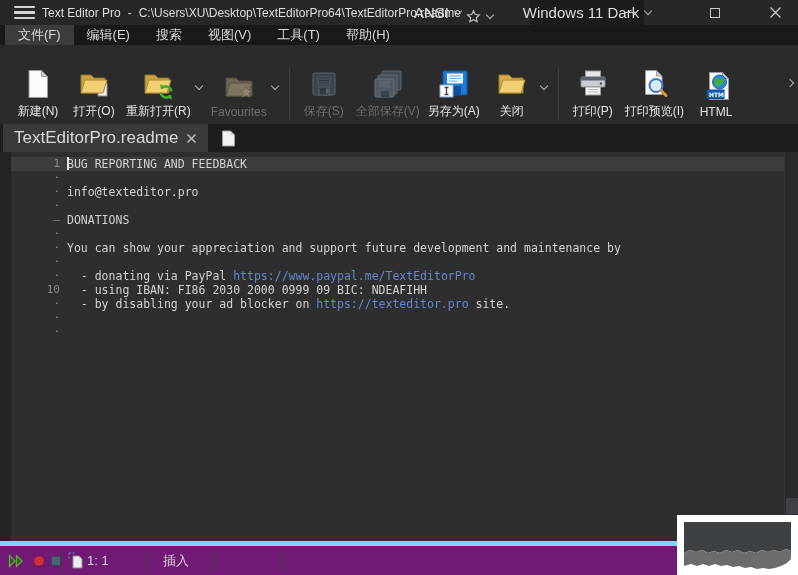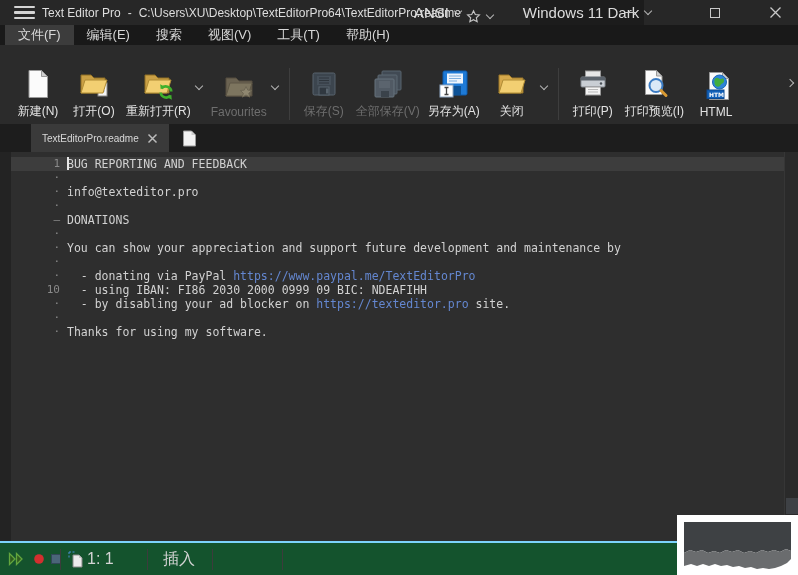--- a/index.html
+++ b/index.html
@@ -39,39 +39,39 @@
   .tb-ic.clip { width:26px; overflow:hidden; }
   .tb-ic svg { width:32px; height:32px; display:block; }
   .tb-lb { font-size:12px; color:#e2e2e2; margin-top:3px; white-space:nowrap; }
   .tb-btn.disabled .tb-lb { color:#6e6e6e; }
   .tb-chev { margin:0 5px 16px 1px; }
   .tb-sep { width:1px; height:52px; background:#3e3e3e; margin:0 6px; flex:none; }
   .tb-overflow { position:absolute; right:5px; top:80px; z-index:2; }
 
   
   .tabstrip { position:absolute; left:0; top:124px; width:798px; height:28px; background:#1d1d1d; display:flex; align-items:stretch; padding-left:3px; }
-  .tab { display:flex; align-items:center; gap:8px; padding:0 11px; font-size:10px; color:#d8d8d8; white-space:nowrap;margin-left:28px; }
+  .tab { display:flex; align-items:center; gap:8px; padding:0 11px; font-size:17px; color:#d8d8d8; white-space:nowrap; }
   .tab.active { background:#3a3a3a; }
   .newtab { display:flex; align-items:center; padding:0 13px; }
 
   
   .editor { position:absolute; left:0; top:152px; width:798px; height:389px; background:#2e2e2e; font-family:"DejaVu Sans Mono", monospace; font-size:11.5px; }
   .ed-strip { position:absolute; left:0; top:0; width:11px; height:100%; background:#232323; }
   .ed-lines { position:absolute; left:11px; top:5px; right:0; }
   .ed-line { display:flex; height:14px; line-height:14px; white-space:pre; }
   .ed-line.current { background:#3d3d3d; }
   .ed-gutter { width:49px; text-align:right; color:#8a8a8a; font-size:11px; flex:none; }
   .ed-text { padding-left:7px; color:#d2d2d2; }
   .url { color: var(--link, #6487d0); }
   .caret { position:absolute; left:67px; top:5px; width:1.5px; height:13px; background:#e6e6e6; }
   .scrollbar { position:absolute; right:0; top:0; width:14px; height:100%; background:#2a2a2a; border-left:1px solid #363636; }
   .sb-block { position:absolute; left:1px; top:346px; width:12px; height:16px; background:#3e4145; }
 
   
-  .statusbar { position:absolute; left:0; top:541px; width:798px; height:34px; background:#14532d; border-top:2px solid #7dd3fc; font-size:16px; color:#d4d4d4; }
+  .statusbar { position:absolute; left:0; top:541px; width:798px; height:34px; background:#701a75; border-top:5px solid #7dd3fc; font-size:13px; color:#d4d4d4; }
   .sb-item { position:absolute; top:0; height:100%; display:flex; align-items:center; }
   .sb-run { left:8px; } .sb-rec { left:33px; } .sb-stop { left:50px; }
   .sb-posicon { left:68px; } .sb-pos { left:87px; }
   .sb-mode { left:163px; }
   .ssep { position:absolute; top:6px; width:1px; height:21px; background:#3c3c3c; }
   .ssep.s1 { left:60px; } .ssep.s2 { left:147px; } .ssep.s3 { left:212px; } .ssep.s4 { left:282px; }
 
   
   .overlay { position:absolute; left:677px; top:515px; width:121px; height:60px; z-index:5; }
 </style>
@@ -291,21 +291,21 @@
         <div class="ed-line"><span class="ed-gutter">·</span><span class="ed-text"><span>info@texteditor.pro</span></span></div>
         <div class="ed-line"><span class="ed-gutter">·</span><span class="ed-text"></span></div>
         <div class="ed-line"><span class="ed-gutter">–</span><span class="ed-text"><span>DONATIONS</span></span></div>
         <div class="ed-line"><span class="ed-gutter">·</span><span class="ed-text"></span></div>
         <div class="ed-line"><span class="ed-gutter">·</span><span class="ed-text"><span>You can show your appreciation and support future development and maintenance by</span></span></div>
         <div class="ed-line"><span class="ed-gutter">·</span><span class="ed-text"></span></div>
         <div class="ed-line"><span class="ed-gutter">·</span><span class="ed-text"><span>  - donating via PayPal </span><span class="url">https://www.paypal.me/TextEditorPro</span></span></div>
         <div class="ed-line"><span class="ed-gutter">10</span><span class="ed-text"><span>  - using IBAN: FI86 2030 2000 0999 09 BIC: NDEAFIHH</span></span></div>
         <div class="ed-line"><span class="ed-gutter">·</span><span class="ed-text"><span>  - by disabling your ad blocker on </span><span class="url">https://texteditor.pro</span><span> site.</span></span></div>
         <div class="ed-line"><span class="ed-gutter">·</span><span class="ed-text"></span></div>
-        <div class="ed-line"><span class="ed-gutter">·</span><span class="ed-text"><span>Thanks for using my software.</span></span></div>
+        <div class="ed-line"><span class="ed-gutter">·</span></div>
       </div>
     <div class="caret"></div>
     <div class="scrollbar">
         <div class="sb-block"></div>
       </div>
   </div>
 
   <div class="statusbar">
     <div class="sb-item sb-run">
       <svg width="18" height="14" viewBox="0 0 18 14">

